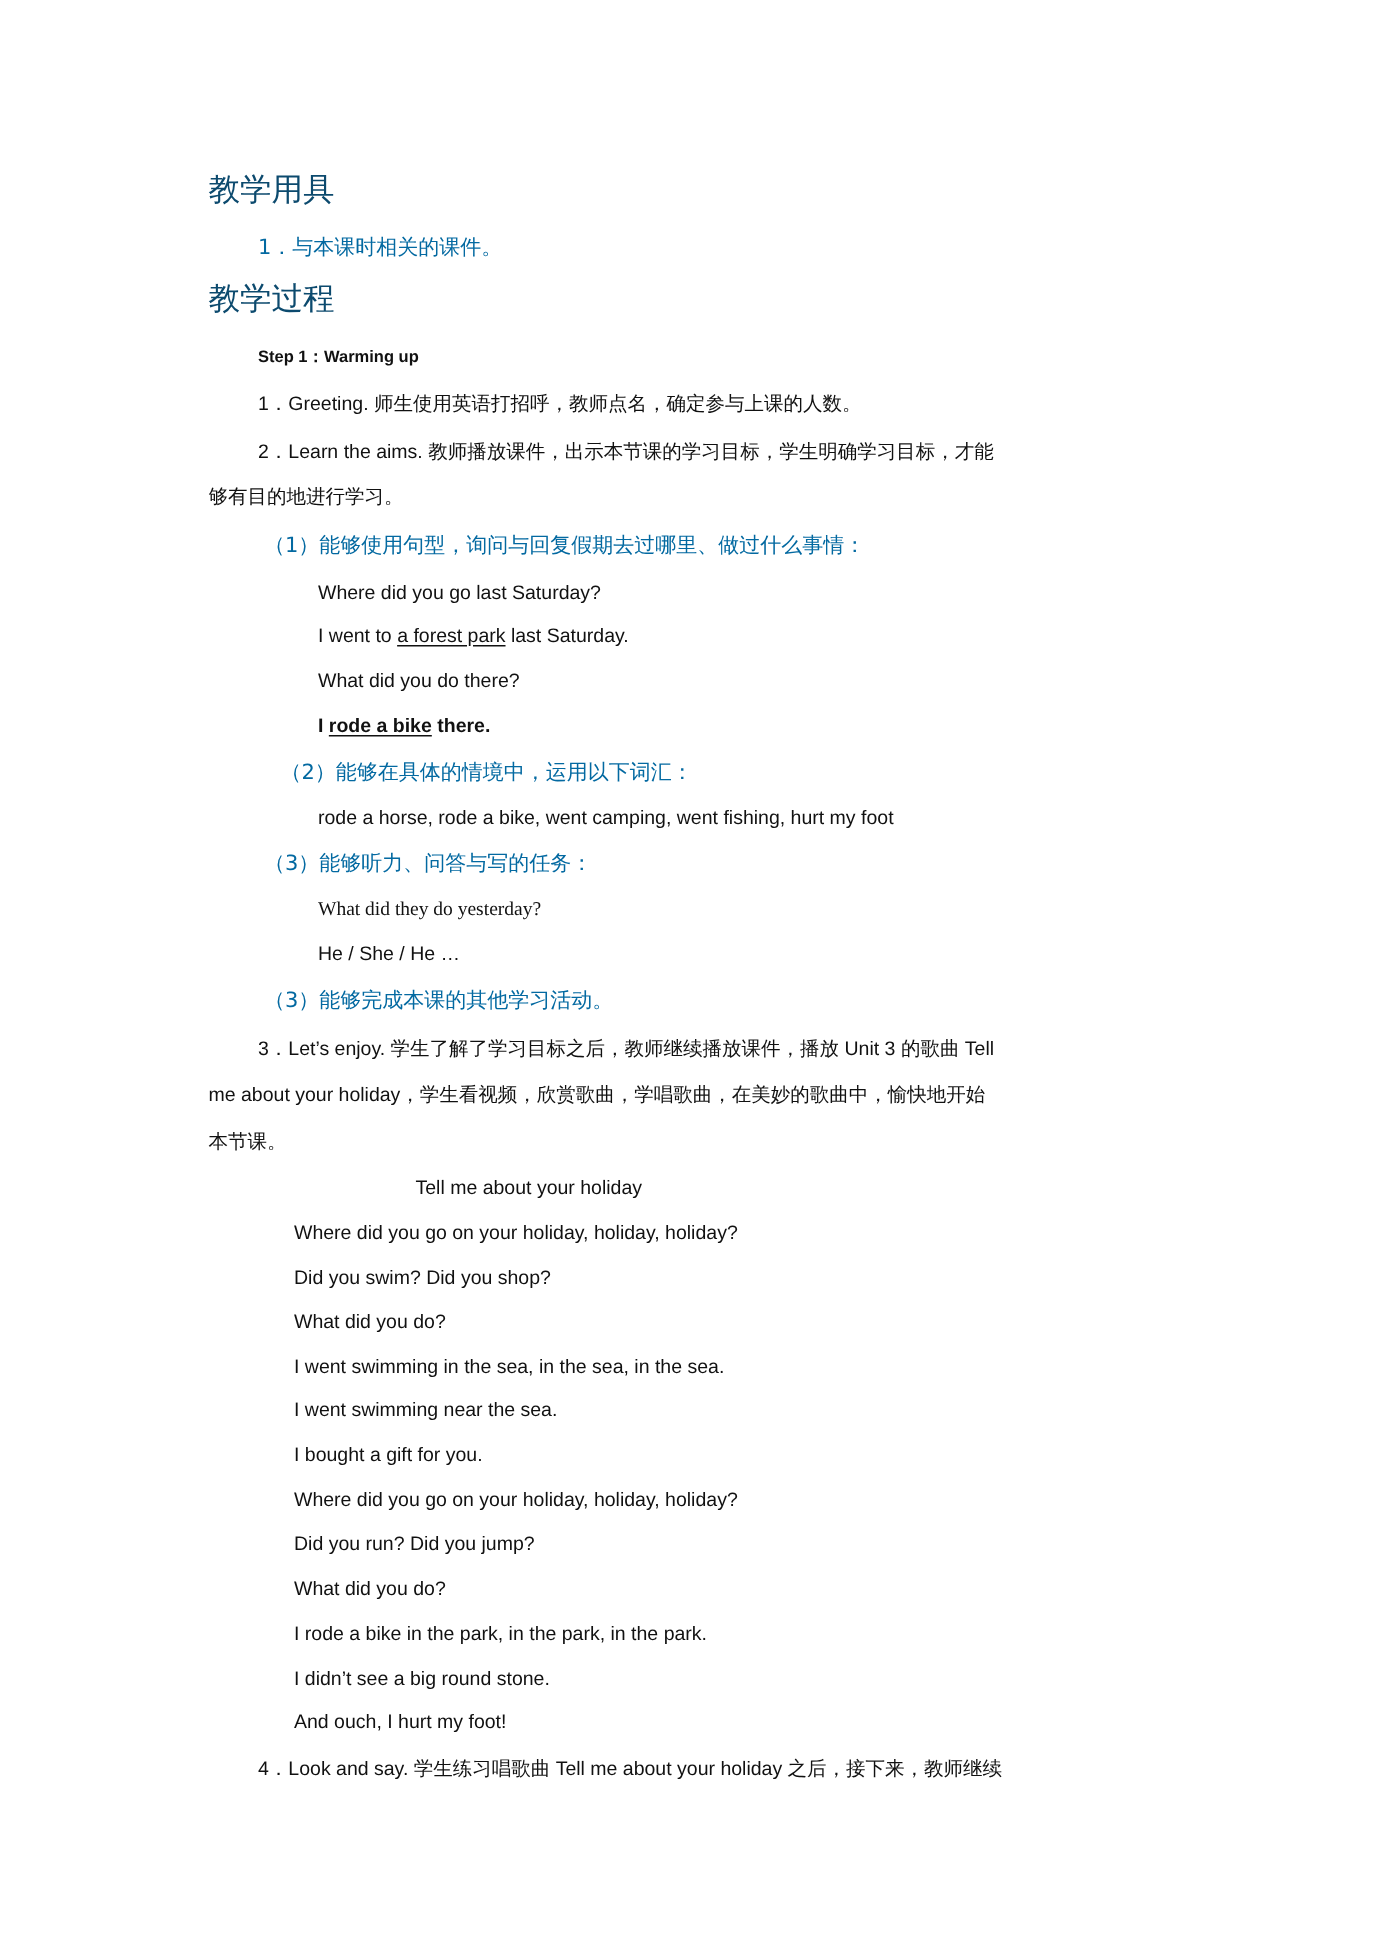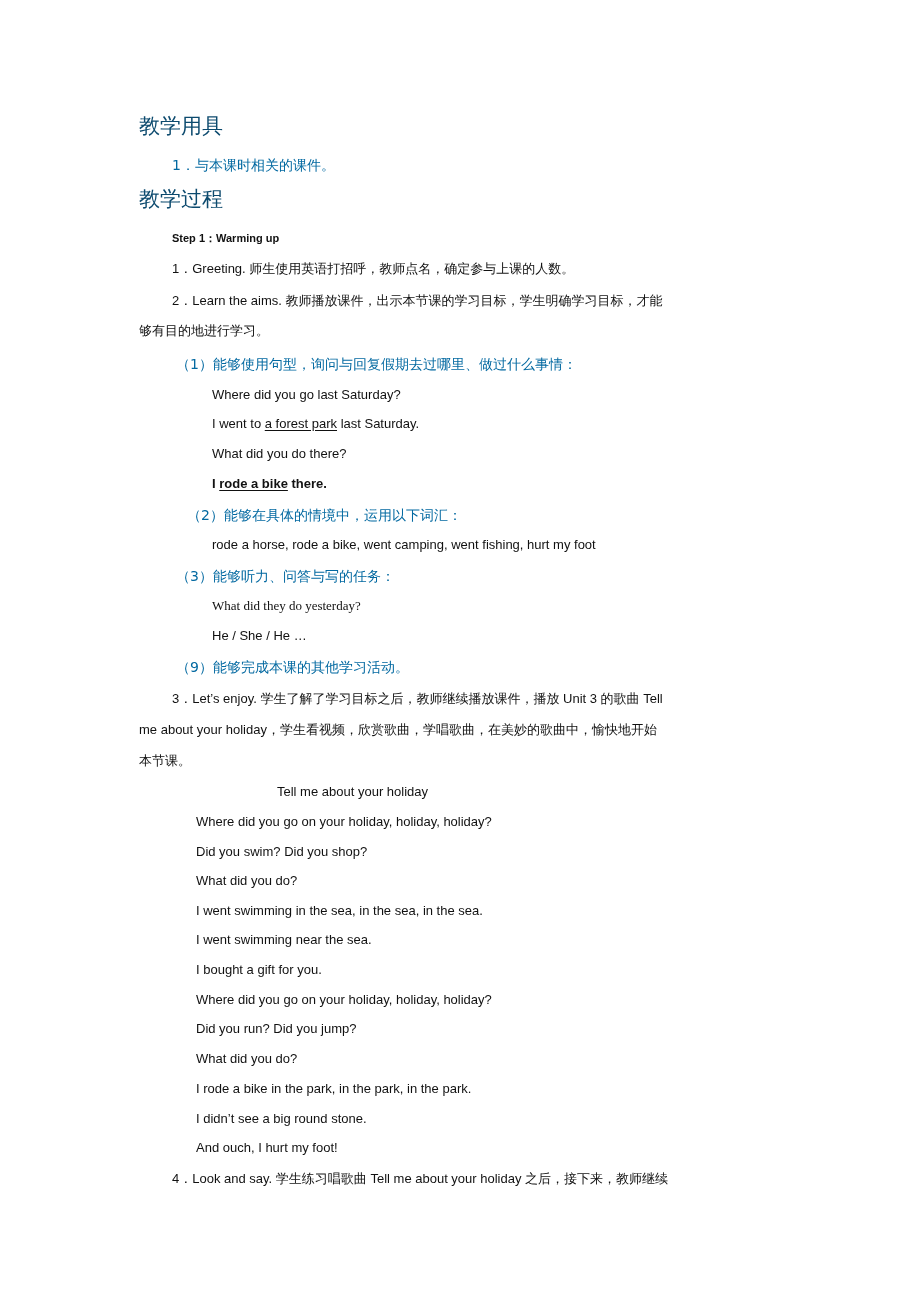--- a/index.html
+++ b/index.html
@@ -30,21 +30,21 @@
   <div class="ln" style="left:212px;top:414px;"><span>I went to </span><u>a forest park</u><span> last Saturday.</span></div>
   <div class="ln" style="left:212px;top:444px;">What did you do there?</div>
   <div class="ln" style="left:212px;top:474px;font-weight:bold;"><span>I </span><u>rode a bike</u><span> there.</span></div>
 
   <div class="ln zh" style="left:187px;top:505px;">（2）能够在具体的情境中，运用以下词汇：</div>
   <div class="ln" style="left:212px;top:535px;">rode a horse, rode a bike, went camping, went fishing, hurt my foot</div>
 
   <div class="ln zh" style="left:176px;top:566px;">（3）能够听力、问答与写的任务：</div>
   <div class="ln" style="left:212px;top:596px;font-family:Liberation Serif, serif;">What did they do yesterday?</div>
   <div class="ln" style="left:212px;top:626px;">He / She / He …</div>
-  <div class="ln zh" style="left:176px;top:657px;">（9）能够完成本课的其他学习活动。</div>
+  <div class="ln zh" style="left:176px;top:657px;">（3）能够完成本课的其他学习活动。</div>
 
   <div class="ln" style="left:172px;top:689px;">3．Let’s enjoy. 学生了解了学习目标之后，教师继续播放课件，播放  Unit 3  的歌曲  Tell</div>
   <div class="ln" style="left:139px;top:720px;">me about your holiday，学生看视频，欣赏歌曲，学唱歌曲，在美妙的歌曲中，愉快地开始</div>
   <div class="ln" style="left:139px;top:751px;">本节课。</div>
 
   <div class="ln" style="left:277px;top:782px;">Tell me about your holiday</div>
   <div class="ln" style="left:196px;top:812px;">Where did you go on your holiday, holiday, holiday?</div>
   <div class="ln" style="left:196px;top:842px;">Did you swim? Did you shop?</div>
   <div class="ln" style="left:196px;top:871px;">What did you do?</div>
   <div class="ln" style="left:196px;top:901px;text-align:center;">I went swimming in the sea, in the sea, in the sea.</div>

